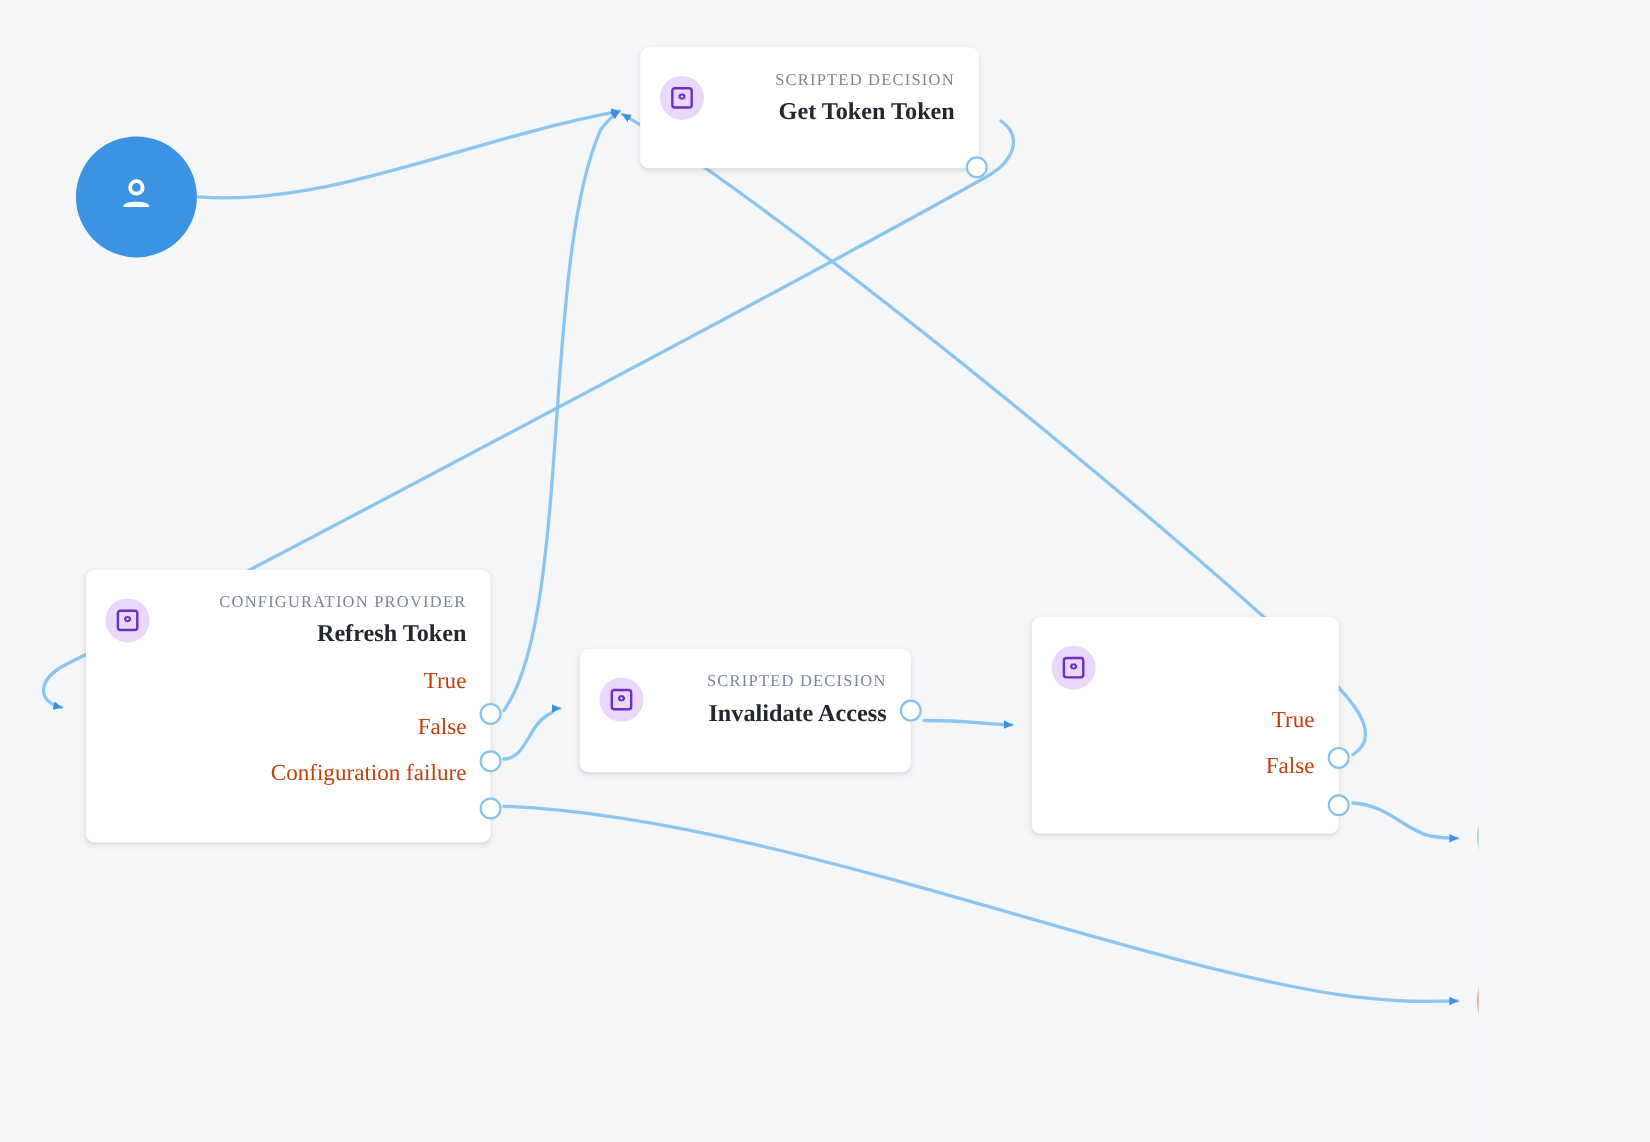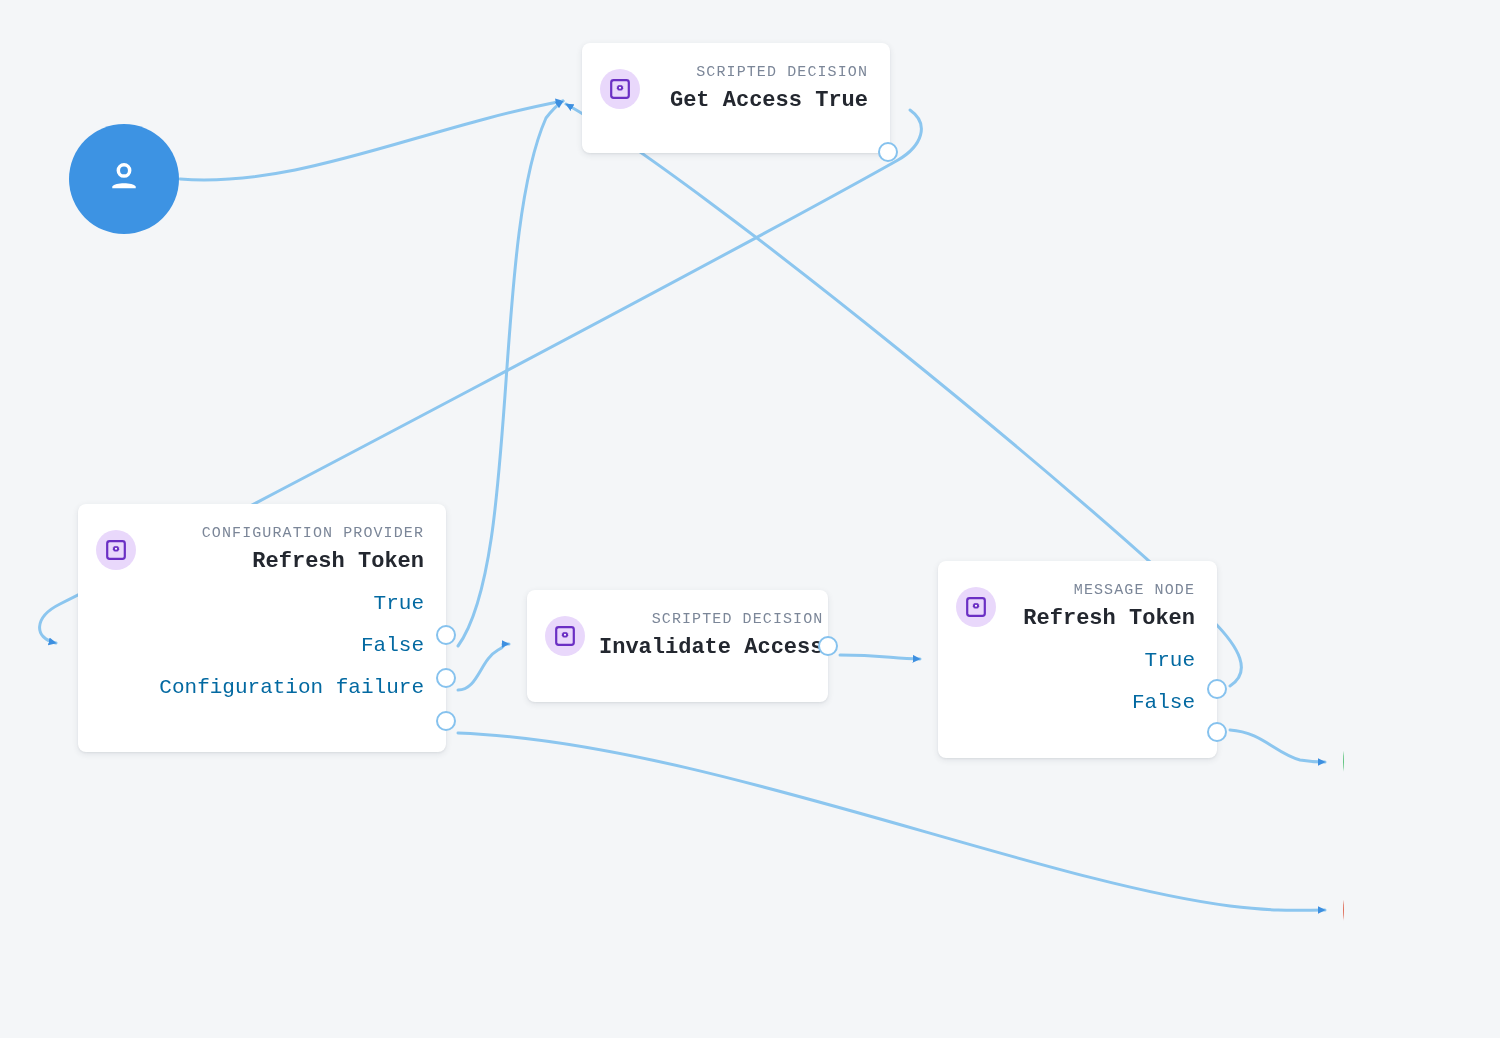--- a/index.html
+++ b/index.html
@@ -6,21 +6,21 @@
     margin: 0;
     padding: 0;
     background: #f4f6f8;
   }
   #canvas {
     position: relative;
     width: 1344px;
     height: 1038px;
     background: #f4f6f8;
     overflow: hidden;
-    font-family: Liberation Mono, monospace;
+    font-family: Liberation Serif, serif;
     -webkit-font-smoothing: antialiased;
   }
   #edge-layer {
     position: absolute;
     left: 0;
     top: 0;
     width: 1500px;
     height: 1038px;
     pointer-events: none;
   }
@@ -67,21 +67,21 @@
     line-height: 30px;
     margin-top: 3px;
     white-space: nowrap;
   }
   .outcomes {
     padding: 6px 22px 18px 18px;
   }
   .outcome {
     text-align: right;
     font-size: 21px;
-    color: #0369a1;
+    color: #c2410c;
     line-height: 42px;
     white-space: nowrap;
   }
   .port {
     position: absolute;
     width: 20px;
     height: 20px;
     border-radius: 50%;
     background: #ffffff;
     border: 2.5px solid #86c2ee;
@@ -142,27 +142,27 @@
     <div class="node-head">
       <span class="node-icon">
         <svg width="22" height="22" viewBox="0 0 24 24">
           <rect x="2.4" y="2.4" width="19.2" height="19.2" rx="2.6" fill="none" stroke="#6b2fc4" stroke-width="2.4"></rect>
           <path d="M12 7.4 L13.05 8.05 L14.25 7.75 L14.6 8.95 L15.7 9.55 L15.25 10.7 L15.7 11.85 L14.6 12.45 L14.25 13.65 L13.05 13.35 L12 14 L10.95 13.35 L9.75 13.65 L9.4 12.45 L8.3 11.85 L8.75 10.7 L8.3 9.55 L9.4 8.95 L9.75 7.75 L10.95 8.05 Z" fill="#6b2fc4"></path>
           <circle cx="12" cy="10.7" r="1.15" fill="#ffffff"></circle>
         </svg>
       </span>
       <div class="node-titles">
         <div class="node-type">SCRIPTED DECISION</div>
-        <div class="node-name">Get Access True</div>
+        <div class="node-name">Get Token Token</div>
       </div>
     </div>
     <span class="port" style="left:296px; top:99px;"></span>
   </div>
 
-  <div class="node" style="left:78px; top:504px; width:368px; height:248px;">
+  <div class="node" style="left:78px; top:518px; width:368px; height:248px;">
     <div class="node-head">
       <span class="node-icon">
         <svg width="22" height="22" viewBox="0 0 24 24">
           <rect x="2.4" y="2.4" width="19.2" height="19.2" rx="2.6" fill="none" stroke="#6b2fc4" stroke-width="2.4"></rect>
           <path d="M12 7.4 L13.05 8.05 L14.25 7.75 L14.6 8.95 L15.7 9.55 L15.25 10.7 L15.7 11.85 L14.6 12.45 L14.25 13.65 L13.05 13.35 L12 14 L10.95 13.35 L9.75 13.65 L9.4 12.45 L8.3 11.85 L8.75 10.7 L8.3 9.55 L9.4 8.95 L9.75 7.75 L10.95 8.05 Z" fill="#6b2fc4"></path>
           <circle cx="12" cy="10.7" r="1.15" fill="#ffffff"></circle>
         </svg>
       </span>
       <div class="node-titles">
         <div class="node-type">CONFIGURATION PROVIDER</div>
@@ -198,24 +198,20 @@
 
   <div class="node" style="left:938px; top:561px; width:279px; height:197px;">
     <div class="node-head">
       <span class="node-icon">
         <svg width="22" height="22" viewBox="0 0 24 24">
           <rect x="2.4" y="2.4" width="19.2" height="19.2" rx="2.6" fill="none" stroke="#6b2fc4" stroke-width="2.4"></rect>
           <path d="M12 7.4 L13.05 8.05 L14.25 7.75 L14.6 8.95 L15.7 9.55 L15.25 10.7 L15.7 11.85 L14.6 12.45 L14.25 13.65 L13.05 13.35 L12 14 L10.95 13.35 L9.75 13.65 L9.4 12.45 L8.3 11.85 L8.75 10.7 L8.3 9.55 L9.4 8.95 L9.75 7.75 L10.95 8.05 Z" fill="#6b2fc4"></path>
           <circle cx="12" cy="10.7" r="1.15" fill="#ffffff"></circle>
         </svg>
       </span>
-      <div class="node-titles">
-        <div class="node-type">MESSAGE NODE</div>
-        <div class="node-name">Refresh Token</div>
-      </div>
     </div>
     <div class="outcomes">
       <div class="outcome">True</div>
       <div class="outcome">False</div>
     </div>
     <span class="port" style="left:269px; top:118px;"></span>
     <span class="port" style="left:269px; top:161px;"></span>
   </div>
 
   <div class="circle-node success-node" style="left:1343px; top:705px; width:112px; height:112px;">

